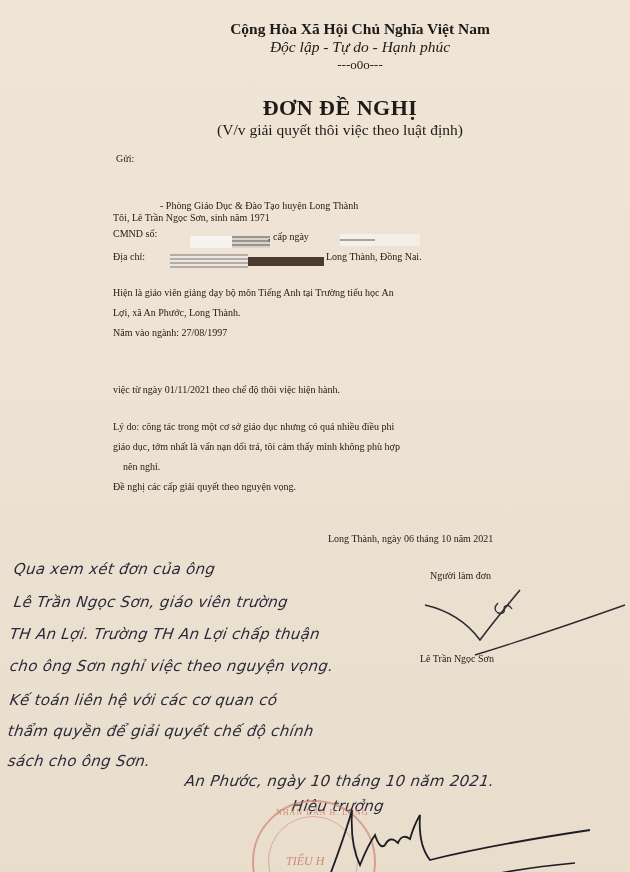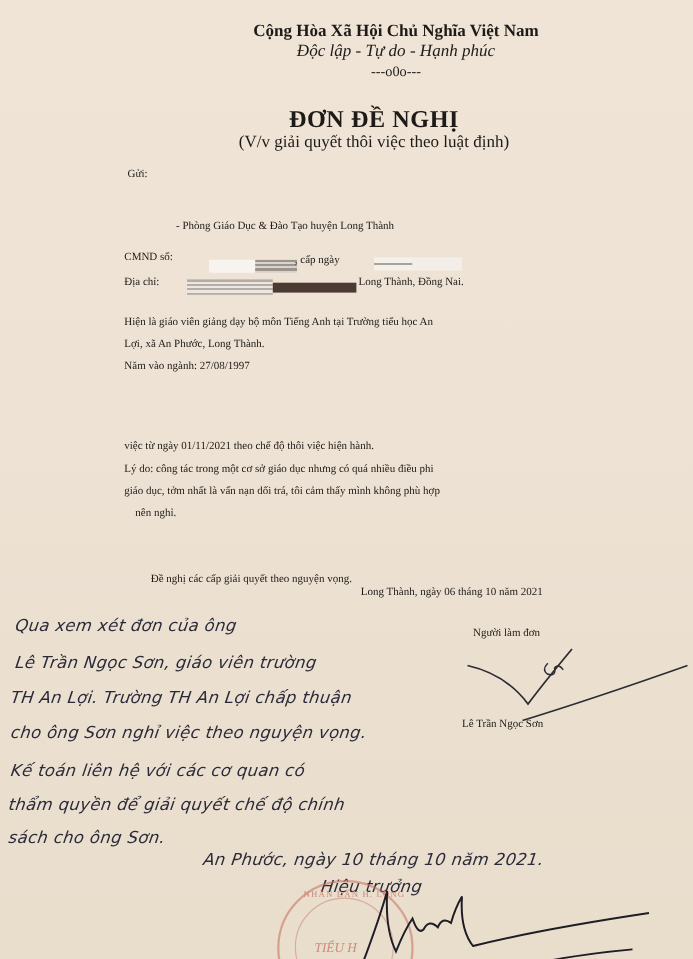--- a/index.html
+++ b/index.html
@@ -43,42 +43,43 @@
   <div class="abs hdr-title">Cộng Hòa Xã Hội Chủ Nghĩa Việt Nam</div>
   <div class="abs hdr-motto">Độc lập - Tự do - Hạnh phúc</div>
   <div class="abs hdr-deco">---o0o---</div>
 
   <div class="abs doc-title">ĐƠN ĐỀ NGHỊ</div>
   <div class="abs doc-subject">(V/v giải quyết thôi việc theo luật định)</div>
 
   <div class="abs t" style="left:116px; top:153px;">Gửi:</div>
   <div class="abs t" style="left:160px; top:174px;margin-top:26px;">- Phòng Giáo Dục &amp; Đào Tạo huyện Long Thành</div>
 
+  <div class="abs t" style="left:113px; top:212px;">Tôi, Lê Trần Ngọc Sơn, sinh năm 1971</div>
   <div class="abs t" style="left:113px; top:228px;">CMND số:</div>
   <div class="redact" style="left:190px; top:236px; width:42px; background:#f7f3ee;"></div>
   <div class="redact" style="left:232px; top:236px; width:38px; background:repeating-linear-gradient(180deg,#9a948d 0 2px,#d8d3cc 2px 4px);"></div>
   <div class="abs t" style="left:268px; top:231px;">, cấp ngày</div>
   <div class="redact" style="left:340px; top:234px; width:35px; background:linear-gradient(180deg,#f4f0ea 0 40%,#a8a29a 40% 60%,#f4f0ea 60%);"></div>
   <div class="redact" style="left:375px; top:234px; width:45px; background:#f3efe8;"></div>
   <div class="abs t" style="left:113px; top:251px;">Địa chỉ:</div>
   <div class="redact" style="left:170px; top:254px; width:78px; height:14px; background:repeating-linear-gradient(180deg,#b3ada6 0 2px,#ece7e0 2px 4px);"></div>
   <div class="redact" style="left:248px; top:257px; width:76px; height:9px; background:#4a3a32;"></div>
   <div class="abs t" style="left:326px; top:251px;">Long Thành, Đồng Nai.</div>
 
   <div class="abs t" style="left:113px; top:287px;">Hiện là giáo viên giảng dạy bộ môn Tiếng Anh tại Trường tiểu học An</div>
   <div class="abs t" style="left:113px; top:307px;">Lợi, xã An Phước, Long Thành.</div>
   <div class="abs t" style="left:113px; top:327px;font-family:Liberation Serif, serif;">Năm vào ngành: 27/08/1997</div>
 
-  <div class="abs t" style="left:113px; top:400px;">việc từ ngày 01/11/2021 theo chế độ thôi việc hiện hành.</div>
+  <div class="abs t" style="left:113px; top:384px;">việc từ ngày 01/11/2021 theo chế độ thôi việc hiện hành.</div>
 
   <div class="abs t" style="left:113px; top:441px;">giáo dục, tởm nhất là vấn nạn dối trá, tôi cảm thấy mình không phù hợp</div>
   <div class="abs t" style="left:113px; top:421px;">Lý do: công tác trong một cơ sở giáo dục nhưng có quá nhiều điều phi</div>
   <div class="abs t" style="left:123px; top:461px;">nên nghỉ.</div>
 
-  <div class="abs t" style="left:113px; top:521px;margin-left:24px;">Đề nghị các cấp giải quyết theo nguyện vọng.</div>
+  <div class="abs t" style="left:113px; top:481px;">Đề nghị các cấp giải quyết theo nguyện vọng.</div>
 
   <div class="abs t" style="left:328px; top:533px;">Long Thành, ngày 06 tháng 10 năm 2021</div>
   <div class="abs t" style="left:430px; top:570px;">Người làm đơn</div>
   <svg style="left:420px; top:585px;" width="210" height="70" viewBox="0 0 210 70">
     <path d="M5 20 Q40 28 60 55 Q75 35 100 5" stroke="#2c2b33" stroke-width="1.6" fill="none"></path>
     <path d="M55 70 Q120 50 205 20" stroke="#2c2b33" stroke-width="1.4" fill="none"></path>
     <path d="M78 18 q-6 6 0 10 q8 2 6 -6 M84 22 q4 -4 8 2" stroke="#2c2b33" stroke-width="1.3" fill="none"></path>
   </svg>
   <div class="abs t" style="left:420px; top:653px;">Lê Trần Ngọc Sơn</div>
 

